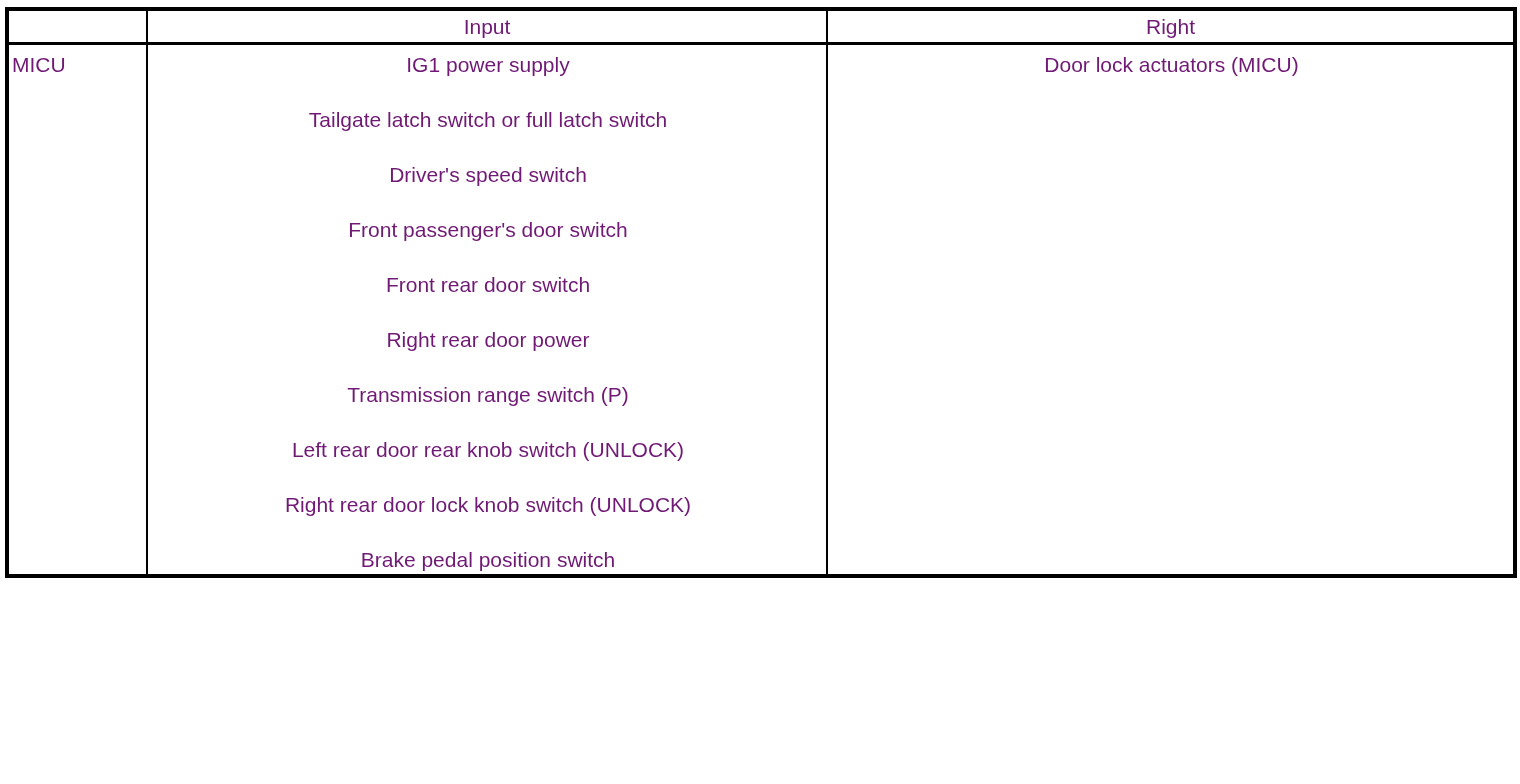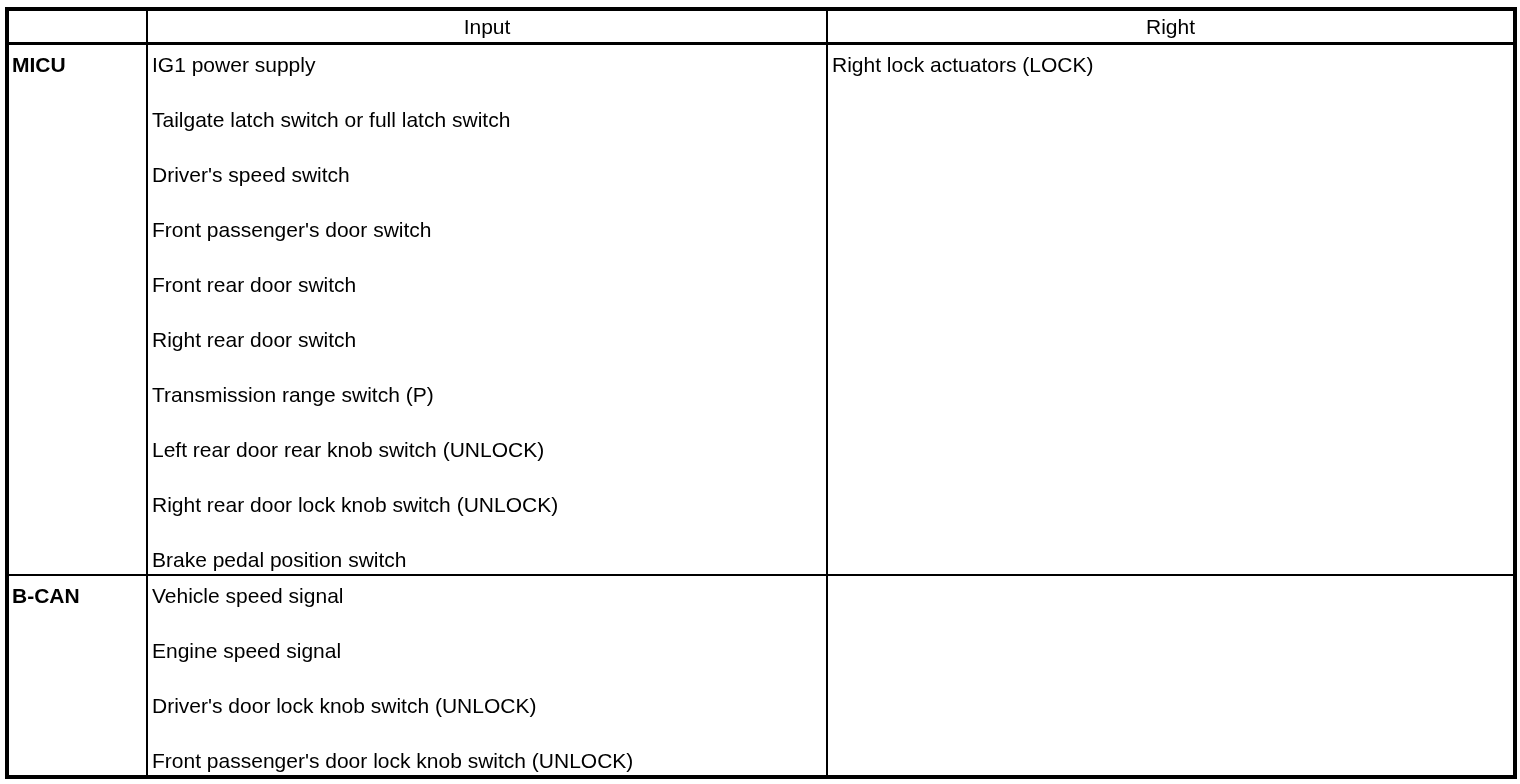--- a/index.html
+++ b/index.html
@@ -27,41 +27,41 @@
     background: #ffffff;
     border: 4px solid #000000;
   }
   col.c1 { width: 140px; }
   col.c2 { width: 680px; }
   col.c3 { width: 688px; }
   th, td {
     border: 2px solid #000000;
     font-size: 21px;
     font-weight: normal;
-    color: #000000;
+    color: #701a75;
     padding: 0;
     vertical-align: top;
     text-align: left;
     overflow: hidden;
   }
   thead th {
     height: 31px;
     text-align: center;
     vertical-align: middle;
     border-bottom: 3px solid #000000;
     line-height: 31px;
     padding: 0;
   }
   tbody th.row-label {
     padding: 6px 2px 0 3px;
     line-height: 28px;
-    font-weight: bold;
   }
   tbody td {
     padding: 6px 2px 0 4px;
+    text-align: center;
   }
   tbody td p {
     margin: 0 0 27px 0;
     line-height: 28px;
     white-space: nowrap;
   }
   tbody td p:last-child {
     margin-bottom: 0;
   }
   tbody tr.row-0 { height: 529px; }
@@ -86,35 +86,25 @@
     </thead>
     <tbody id="table-body">
         <tr class="row-0">
           <th class="row-label">MICU</th>
           <td>
             <p>IG1 power supply</p>
             <p>Tailgate latch switch or full latch switch</p>
             <p>Driver's speed switch</p>
             <p>Front passenger's door switch</p>
             <p>Front rear door switch</p>
-            <p>Right rear door switch</p>
+            <p>Right rear door power</p>
             <p>Transmission range switch (P)</p>
             <p>Left rear door rear knob switch (UNLOCK)</p>
             <p>Right rear door lock knob switch (UNLOCK)</p>
             <p>Brake pedal position switch</p>
           </td>
           <td>
-            <p>Right lock actuators (LOCK)</p>
+            <p>Door lock actuators (MICU)</p>
           </td>
-        </tr>
-        <tr class="row-1">
-          <th class="row-label">B-CAN</th>
-          <td>
-            <p>Vehicle speed signal</p>
-            <p>Engine speed signal</p>
-            <p>Driver's door lock knob switch (UNLOCK)</p>
-            <p>Front passenger's door lock knob switch (UNLOCK)</p>
-          </td>
-          <td></td>
         </tr>
       </tbody>
   </table>
 </div>
 
 </body></html>

